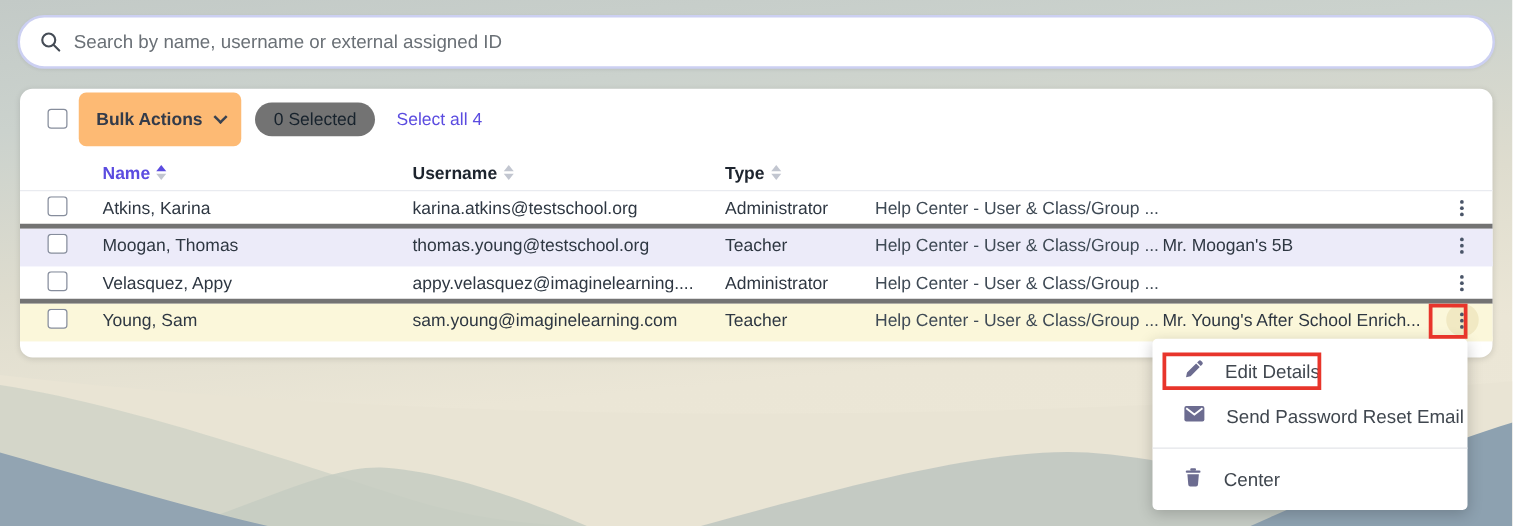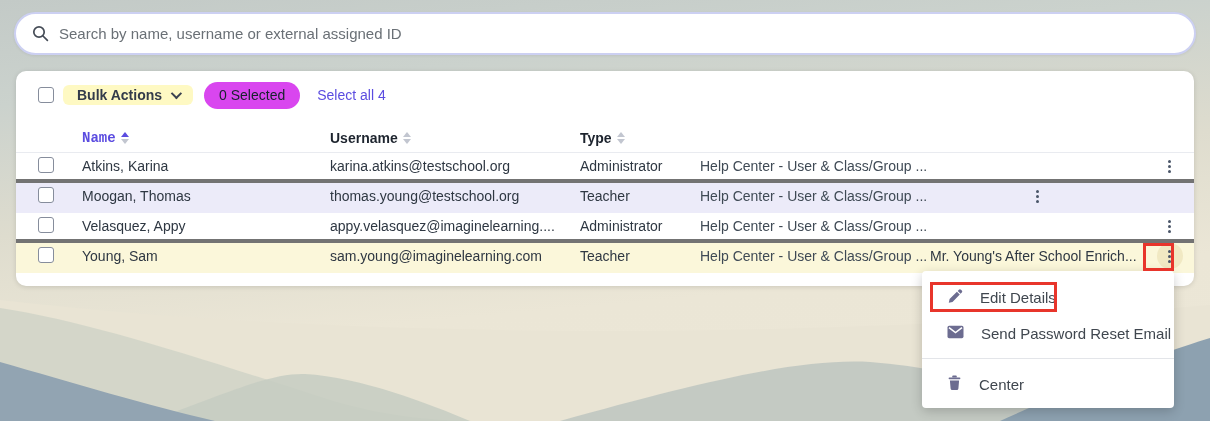--- a/index.html
+++ b/index.html
@@ -16,33 +16,33 @@
   .search-glyph { width:17px; height:17px; flex:0 0 auto; margin-right:10px; }
   .searchbar input { border:none; outline:none; flex:1; font:15px "Liberation Sans",sans-serif; color:#3c434c; background:transparent; }
   .searchbar input::placeholder { color:#6a7076; opacity:1; }
 
   
   .panel { position:absolute; left:16px; top:71px; width:1178px; height:215px;
     background:#fff; border-radius:10px; box-shadow:0 1px 5px rgba(0,0,0,.13); }
 
   .toolbar { display:flex; align-items:center; height:32px; margin-top:8px; padding-left:22px; }
   .checkbox { width:16px; height:16px; border:1.5px solid #868d9c; border-radius:3px; background:#fff; display:inline-block; }
-  .bulk-btn { margin-left:9px; height:20px; padding:0 14px; background:#fef9c3; border:none; border-radius:6px;
+  .bulk-btn { margin-left:9px; height:43px; padding:0 14px; background:#fdba74; border:none; border-radius:6px;
     display:inline-flex; align-items:center; gap:9px; font:600 14px "Liberation Sans",sans-serif; color:#333b4a; cursor:pointer; }
   .chev { width:8px; height:8px; border-right:2px solid #3a4250; border-bottom:2px solid #3a4250;
     transform:rotate(45deg) translateY(-2px); }
-  .badge { margin-left:11px; height:27px; padding:0 15px; background:#d946ef; border-radius:14px;
+  .badge { margin-left:11px; height:27px; padding:0 15px; background:#737373; border-radius:14px;
     display:inline-flex; align-items:center; font:14px "Liberation Sans",sans-serif; color:#17222c; }
   .select-all { margin-left:17px; font:14px "Liberation Sans",sans-serif; color:#5b4ce0; text-decoration:none; cursor:pointer; }
 
   
   .grid { display:grid; grid-template-columns:66px 248px 250px 120px 230px 215px 1fr; align-items:center; }
   .thead { margin-top:12px; height:30px; border-bottom:1px solid #e9ebf0; }
   .hcell { font:700 14px "Liberation Sans",sans-serif; color:#1d242e; white-space:nowrap; display:flex; align-items:center; gap:5px; }
-  .hcell.sorted span { color:#5b4ce0;font-family:Liberation Mono, monospace; }
+  .hcell.sorted span { color:#5b4ce0; }
   .sorticon { display:inline-flex; flex-direction:column; gap:2px; }
   .sorticon .tup { width:0; height:0; border-left:4px solid transparent; border-right:4px solid transparent; border-bottom:5px solid #c2c6d0; }
   .sorticon .tdn { width:0; height:0; border-left:4px solid transparent; border-right:4px solid transparent; border-top:5px solid #c2c6d0; }
   .sorticon.asc .tup { border-bottom-color:#5b4ce0; }
   .trow { height:30px; border-bottom:4px solid #737373; }
   .trow.lavender { background:#ecebf9; border-bottom-color:#ecebf9; }
   .trow.yellow { background:#fbf7da; border-bottom-color:#fbf7da; }
   .cell { font:14px "Liberation Sans",sans-serif; color:#2e3742; white-space:nowrap; overflow:hidden; padding-right:10px; }
   .cb-cell { padding-left:22px; }
   .c-org { color:#3f4a55; }
@@ -141,20 +141,21 @@
               </span>
       </span>
     </div>
   </div>
         <div class="grid trow lavender">
     <div class="cell cb-cell"><span class="checkbox"></span></div>
     <div class="cell c-name">Moogan, Thomas</div>
     <div class="cell c-user">thomas.young@testschool.org</div>
     <div class="cell c-type">Teacher</div>
     <div class="cell c-org">Help Center - User &amp; Class/Group ...</div>
+    <div class="cell c-class">Mr. Moogan's 5B</div>
     <div class="cell c-actions">
       <span class="kebab-wrap">
         <span class="kebab">
                 <i></i>
                 <i></i>
                 <i></i>
               </span>
       </span>
     </div>
   </div>

